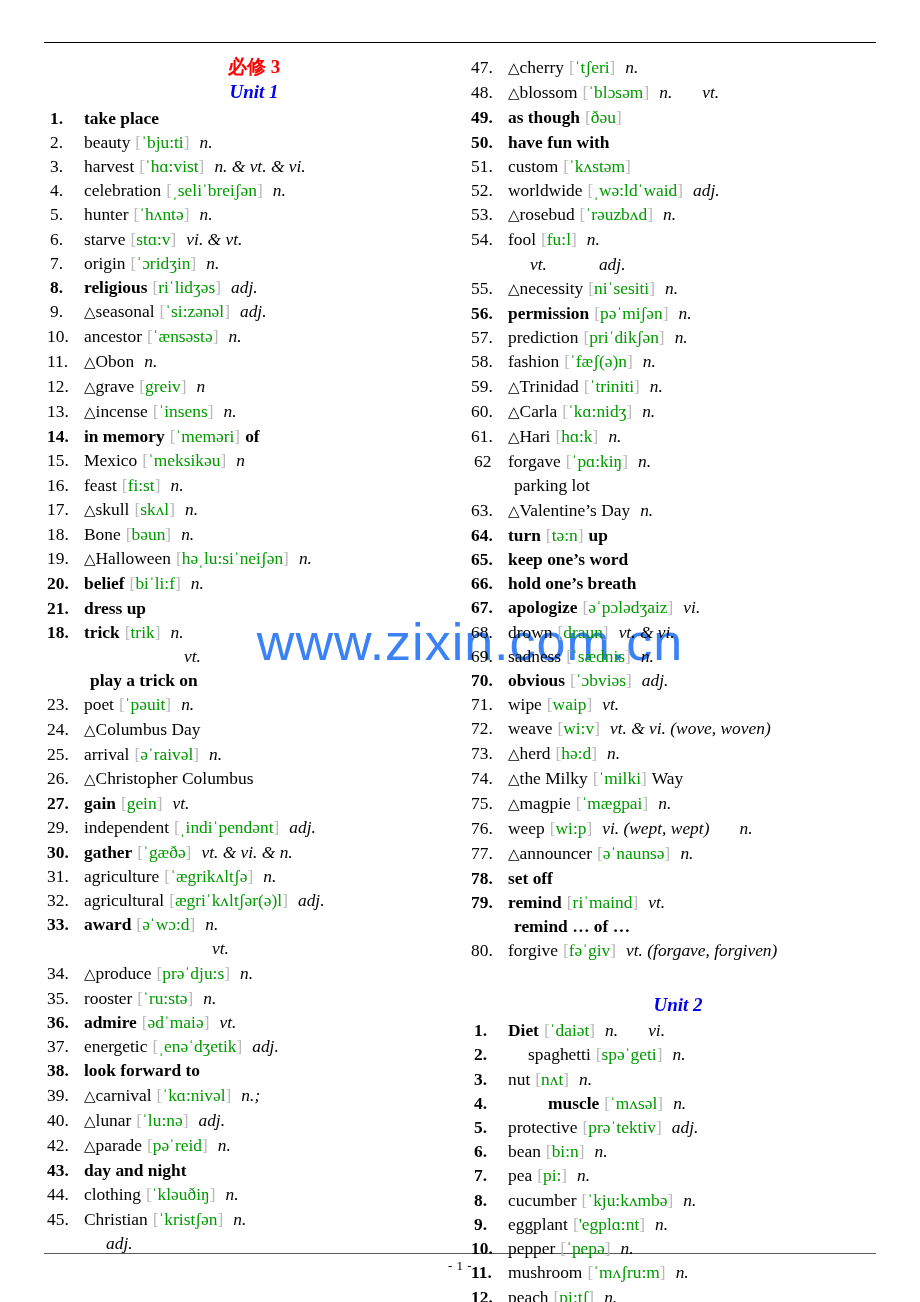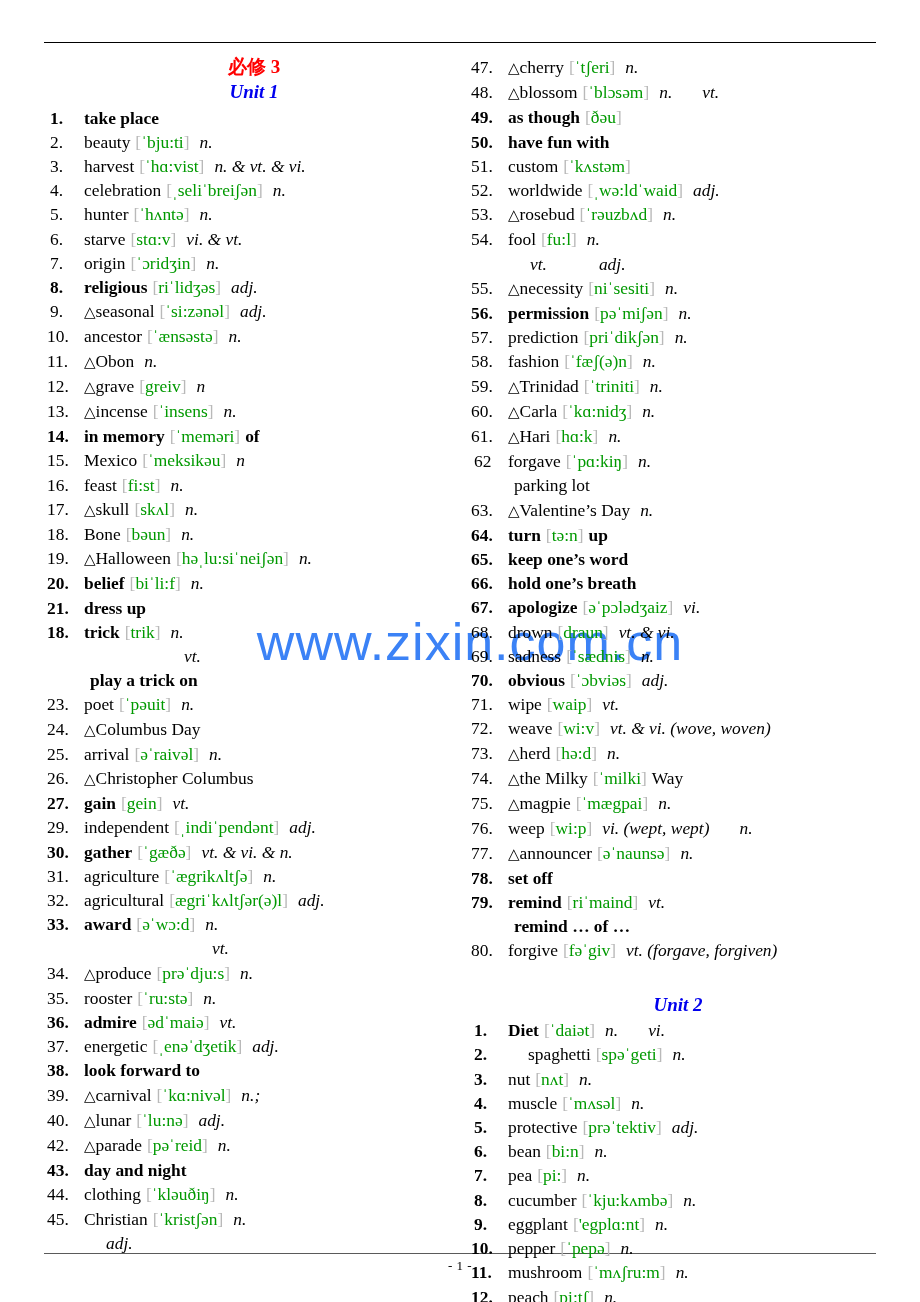--- a/index.html
+++ b/index.html
@@ -491,21 +491,21 @@
         <div class="entry b">
           <span class="num">2.</span>
           <span class="body"><span class="word wn" style="font-weight: normal; margin-left: 20px;">spaghetti</span><span class="sp1"></span><span><span class="brk">[</span><span class="ph">spəˈgeti</span><span class="brk">]</span></span><span class="sp2"></span><span class="pos">n.</span></span>
         </div>
         <div class="entry b">
           <span class="num">3.</span>
           <span class="body"><span class="word wn" style="font-weight: normal; text-align: right;">nut</span><span class="sp1"></span><span><span class="brk">[</span><span class="ph">nʌt</span><span class="brk">]</span></span><span class="sp2"></span><span class="pos">n.</span></span>
         </div>
         <div class="entry b">
           <span class="num">4.</span>
-          <span class="body"><span class="word wn" style="font-weight: normal;">muscle</span><span class="sp1"></span><span><span class="brk">[</span><span class="ph">ˈmʌsəl</span><span class="brk">]</span></span><span class="sp2"></span><span class="pos">n.</span></span>
+          <span class="body"><span class="word wn" style="font-weight: bold; margin-left: 40px;">muscle</span><span class="sp1"></span><span><span class="brk">[</span><span class="ph">ˈmʌsəl</span><span class="brk">]</span></span><span class="sp2"></span><span class="pos">n.</span></span>
         </div>
         <div class="entry b">
           <span class="num">5.</span>
           <span class="body"><span class="word wn" style="font-weight: normal;">protective</span><span class="sp1"></span><span><span class="brk">[</span><span class="ph">prəˈtektiv</span><span class="brk">]</span></span><span class="sp2"></span><span class="pos">adj.</span></span>
         </div>
         <div class="entry b">
           <span class="num">6.</span>
           <span class="body"><span class="word wn" style="font-weight: normal;">bean</span><span class="sp1"></span><span><span class="brk">[</span><span class="ph">bi:n</span><span class="brk">]</span></span><span class="sp2"></span><span class="pos">n.</span></span>
         </div>
         <div class="entry b">

